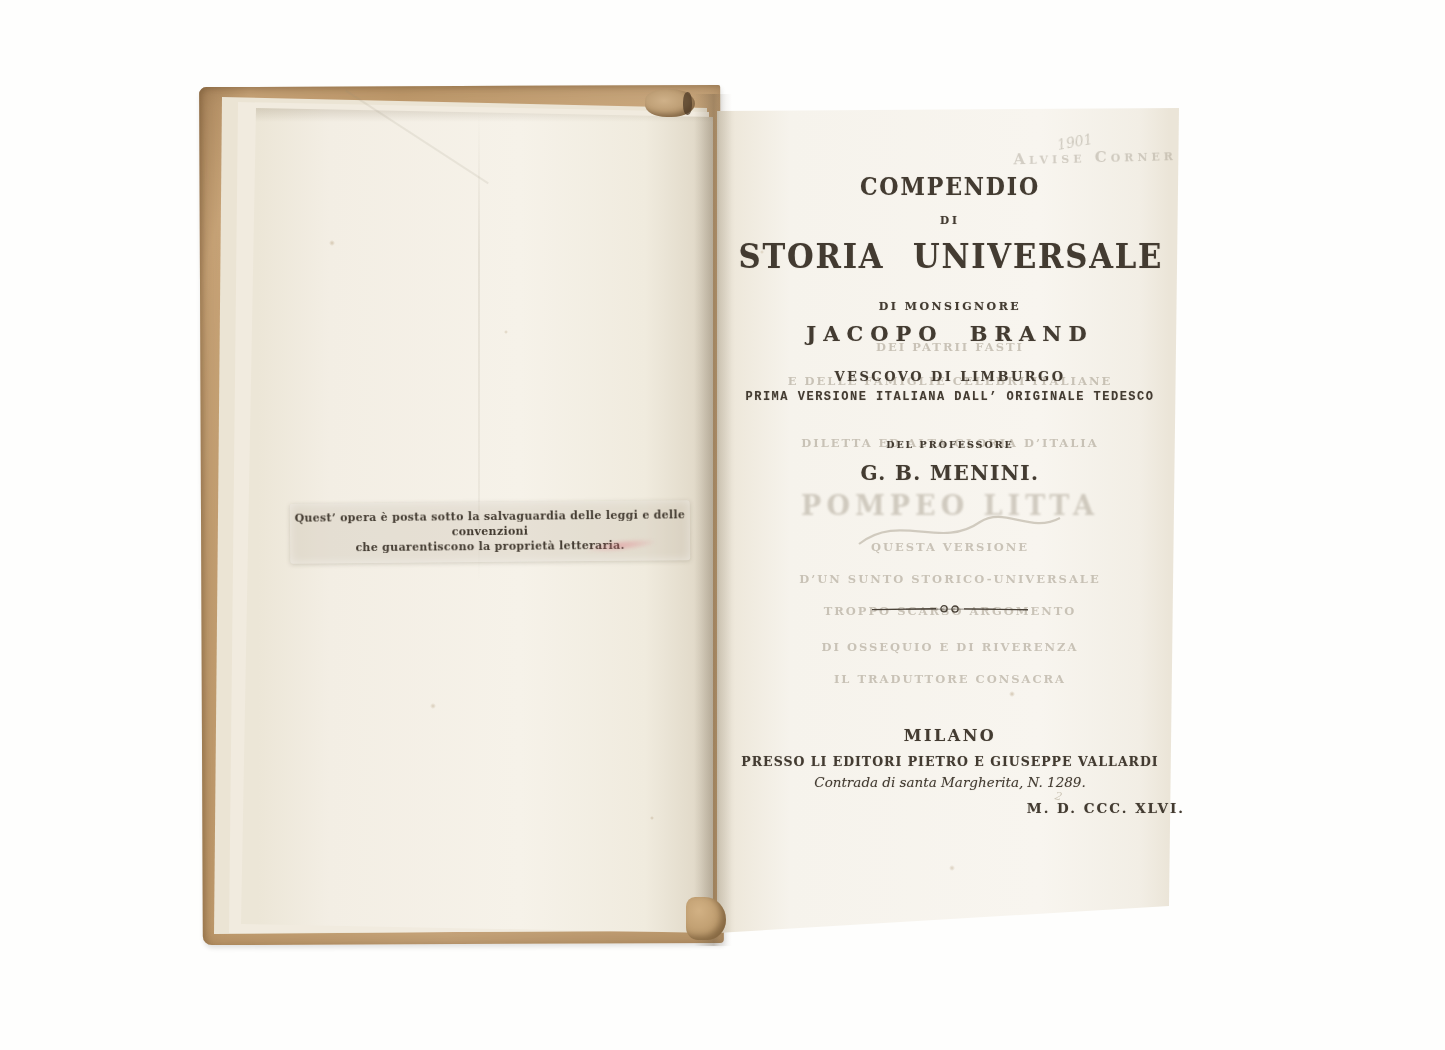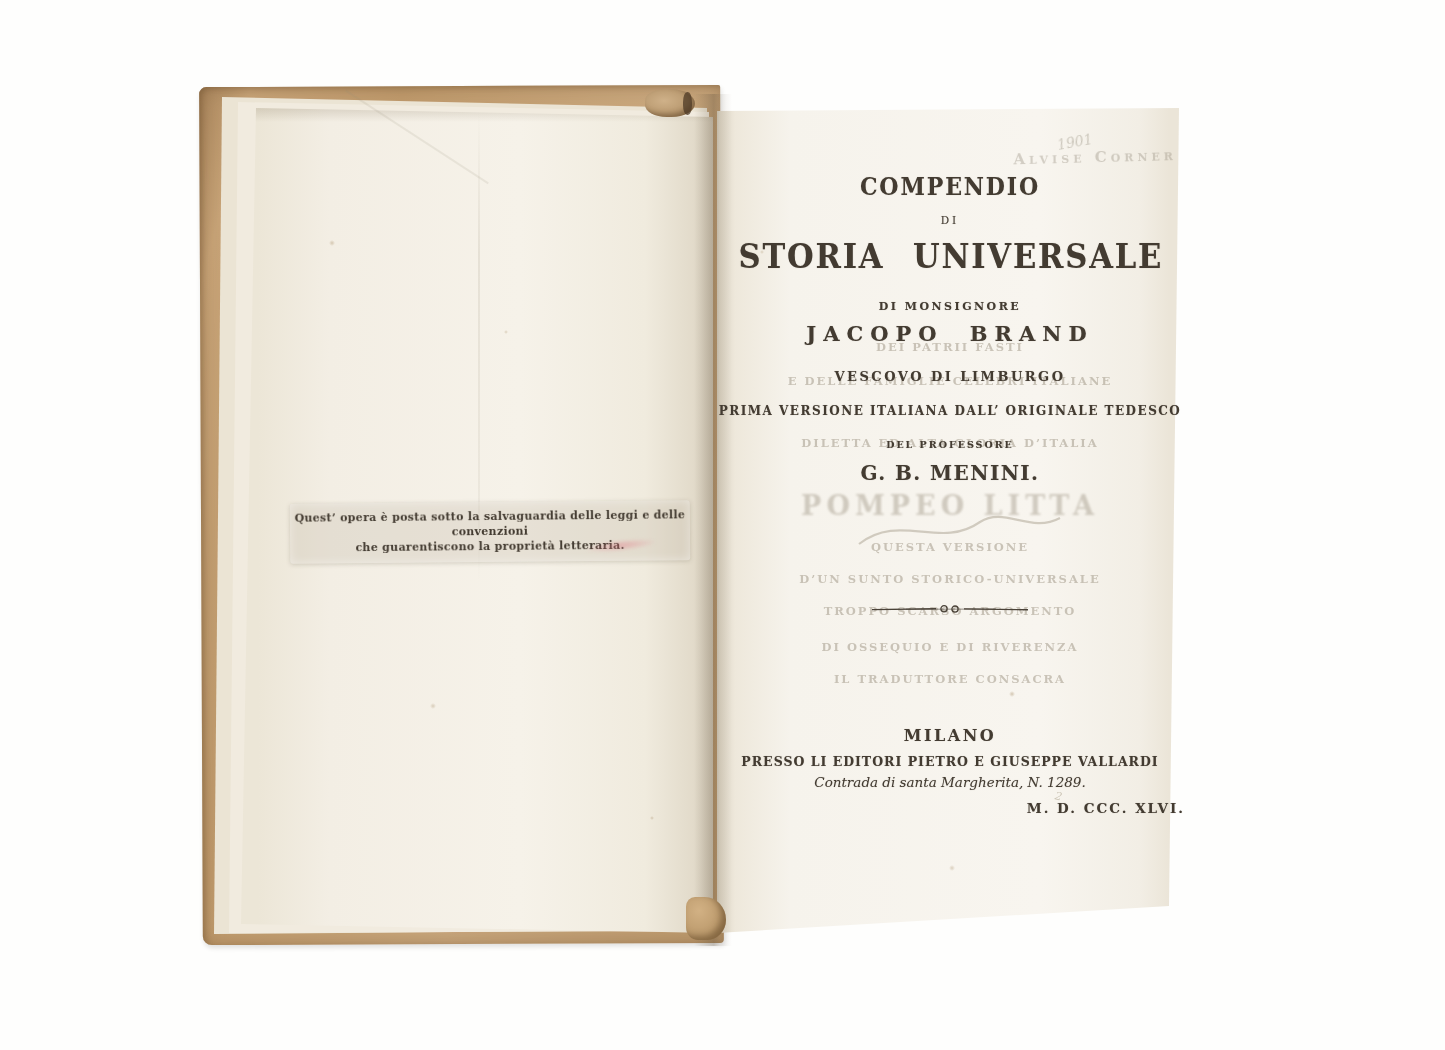--- a/index.html
+++ b/index.html
@@ -107,26 +107,26 @@
   .rp-content{position:absolute;left:715px;top:106px;width:470px;height:830px;z-index:8;}
   .row{position:absolute;left:0;width:100%;text-align:center;color:var(--ink,#433b31);
        text-shadow:0 0 1px rgba(67,59,49,.3);white-space:nowrap;}
   .hand-mark{position:absolute;left:342px;top:28px;font-size:14px;font-style:italic;
     color:#6f6652;opacity:.3;transform:rotate(-10deg);filter:blur(.3px);}
   .stamp{position:absolute;top:46px;left:0;width:100%;box-sizing:border-box;
     text-align:right;padding-right:8px;
     font-size:15px;font-weight:bold;font-variant:small-caps;letter-spacing:4px;
     color:#8a8171;opacity:.34;filter:blur(.7px);transform:rotate(-1.5deg);}
   .t-compendio{top:66px;font-size:24px;font-weight:bold;letter-spacing:2px;transform:scaleX(.92);}
-  .t-di{top:108px;font-size:10.5px;font-weight:400;letter-spacing:3px;}
+  .t-di{top:108px;font-size:10.5px;font-weight:700;letter-spacing:3px;}
   .t-storia{top:130px;font-size:34px;font-weight:bold;letter-spacing:2px;word-spacing:18px;transform:scaleX(.9);}
   .t-monsignore{top:194px;font-size:11px;font-weight:600;letter-spacing:2.5px;}
   .t-brand{top:215px;font-size:21px;font-weight:bold;letter-spacing:7px;word-spacing:12px;}
   .t-vescovo{top:263px;font-size:13px;font-weight:bold;letter-spacing:2.5px;}
-  .t-prima{top:298px;font-size:12px;font-weight:600;letter-spacing:1.5px;}
+  .t-prima{top:284px;font-size:12px;font-weight:600;letter-spacing:1.5px;font-family:Liberation Mono, monospace;}
   .t-delprof{top:333px;font-size:9.5px;font-weight:bold;letter-spacing:2px;filter:blur(.3px);}
   .t-menini{top:354px;font-size:21px;font-weight:bold;letter-spacing:1.5px;transform:scaleX(.95);}
   .t-milano{top:620px;font-size:16px;font-weight:bold;letter-spacing:2.5px;}
   .t-presso{top:648px;font-size:12.5px;font-weight:bold;letter-spacing:1px;filter:blur(.2px);}
   .t-contrada{top:668px;font-size:13.5px;font-style:italic;}
   .t-anno{top:694px;font-size:13.5px;font-weight:bold;letter-spacing:2px;text-align:right;}
   .pencil-mark{position:absolute;left:340px;top:684px;font-size:11px;font-style:italic;
     color:#8b7f63;opacity:.4;transform:rotate(14deg);}
 
   .ghost{position:absolute;left:0;width:100%;text-align:center;white-space:nowrap;

